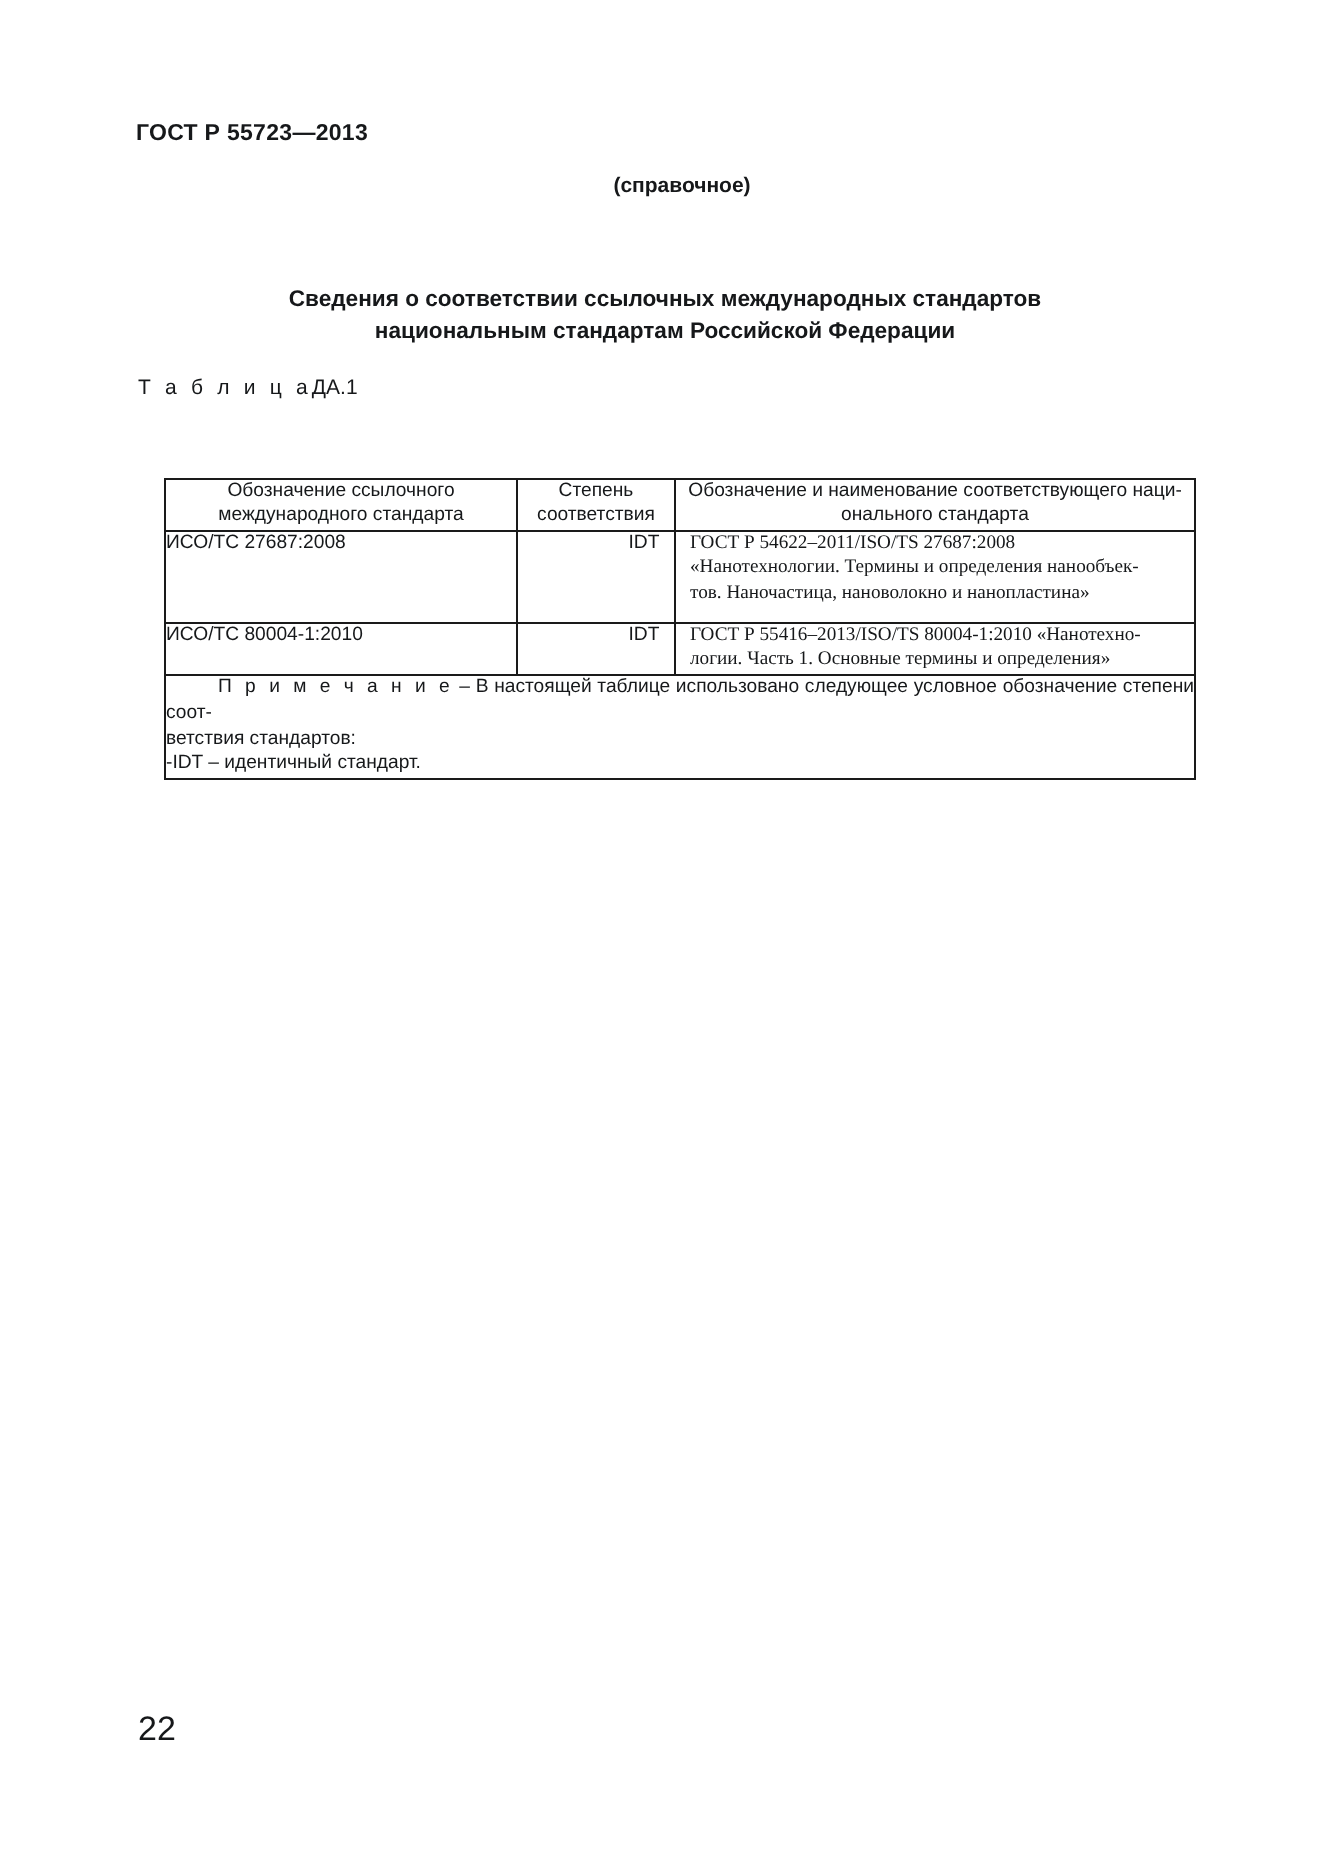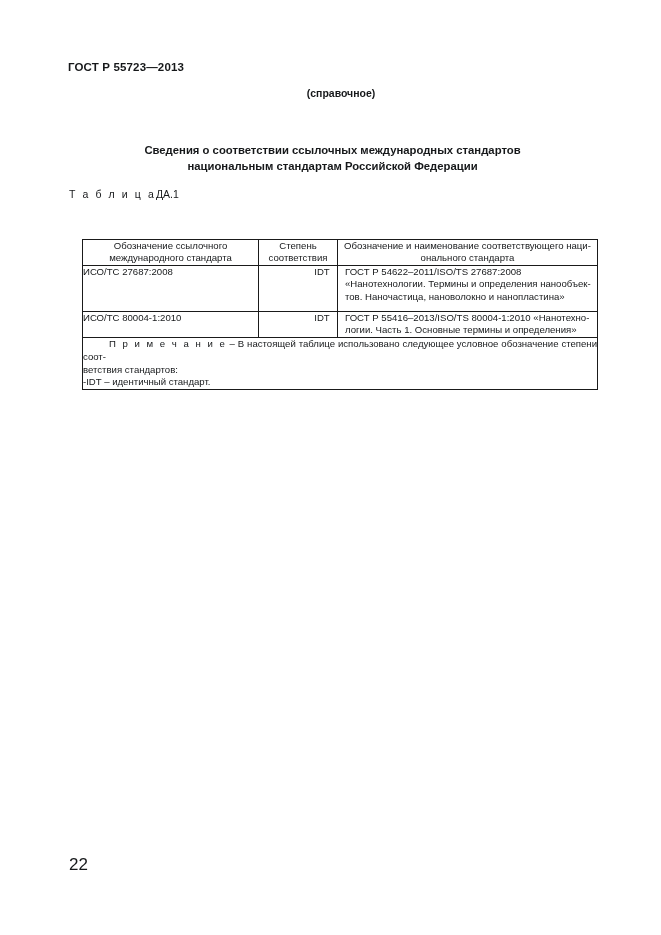--- a/index.html
+++ b/index.html
@@ -106,21 +106,21 @@
     padding: 3px 4px 4px 4px;
     line-height: 12.4px;
   }
   .hcell.c3 { padding-left: 6px; padding-right: 6px; }
 
   .bcell {
     padding: 2px 5px 3px 5px;
     line-height: 12.6px;
   }
   .bcell.center { text-align: center; padding-left: 48px; }
-  .bcell.c3 { padding-left: 7px; padding-right: 5px; }
+  .bcell.c3 { padding-left: 7px; padding-right: 5px; font-family: Liberation Serif, serif; }
 
   .r1 { height: 46px; }
   .r2 { height: 26px; }
 
   .note-cell {
     padding: 4px 5px 6px 5px;
     line-height: 12.8px;
     text-align: justify;
     text-align-last: left;
   }

